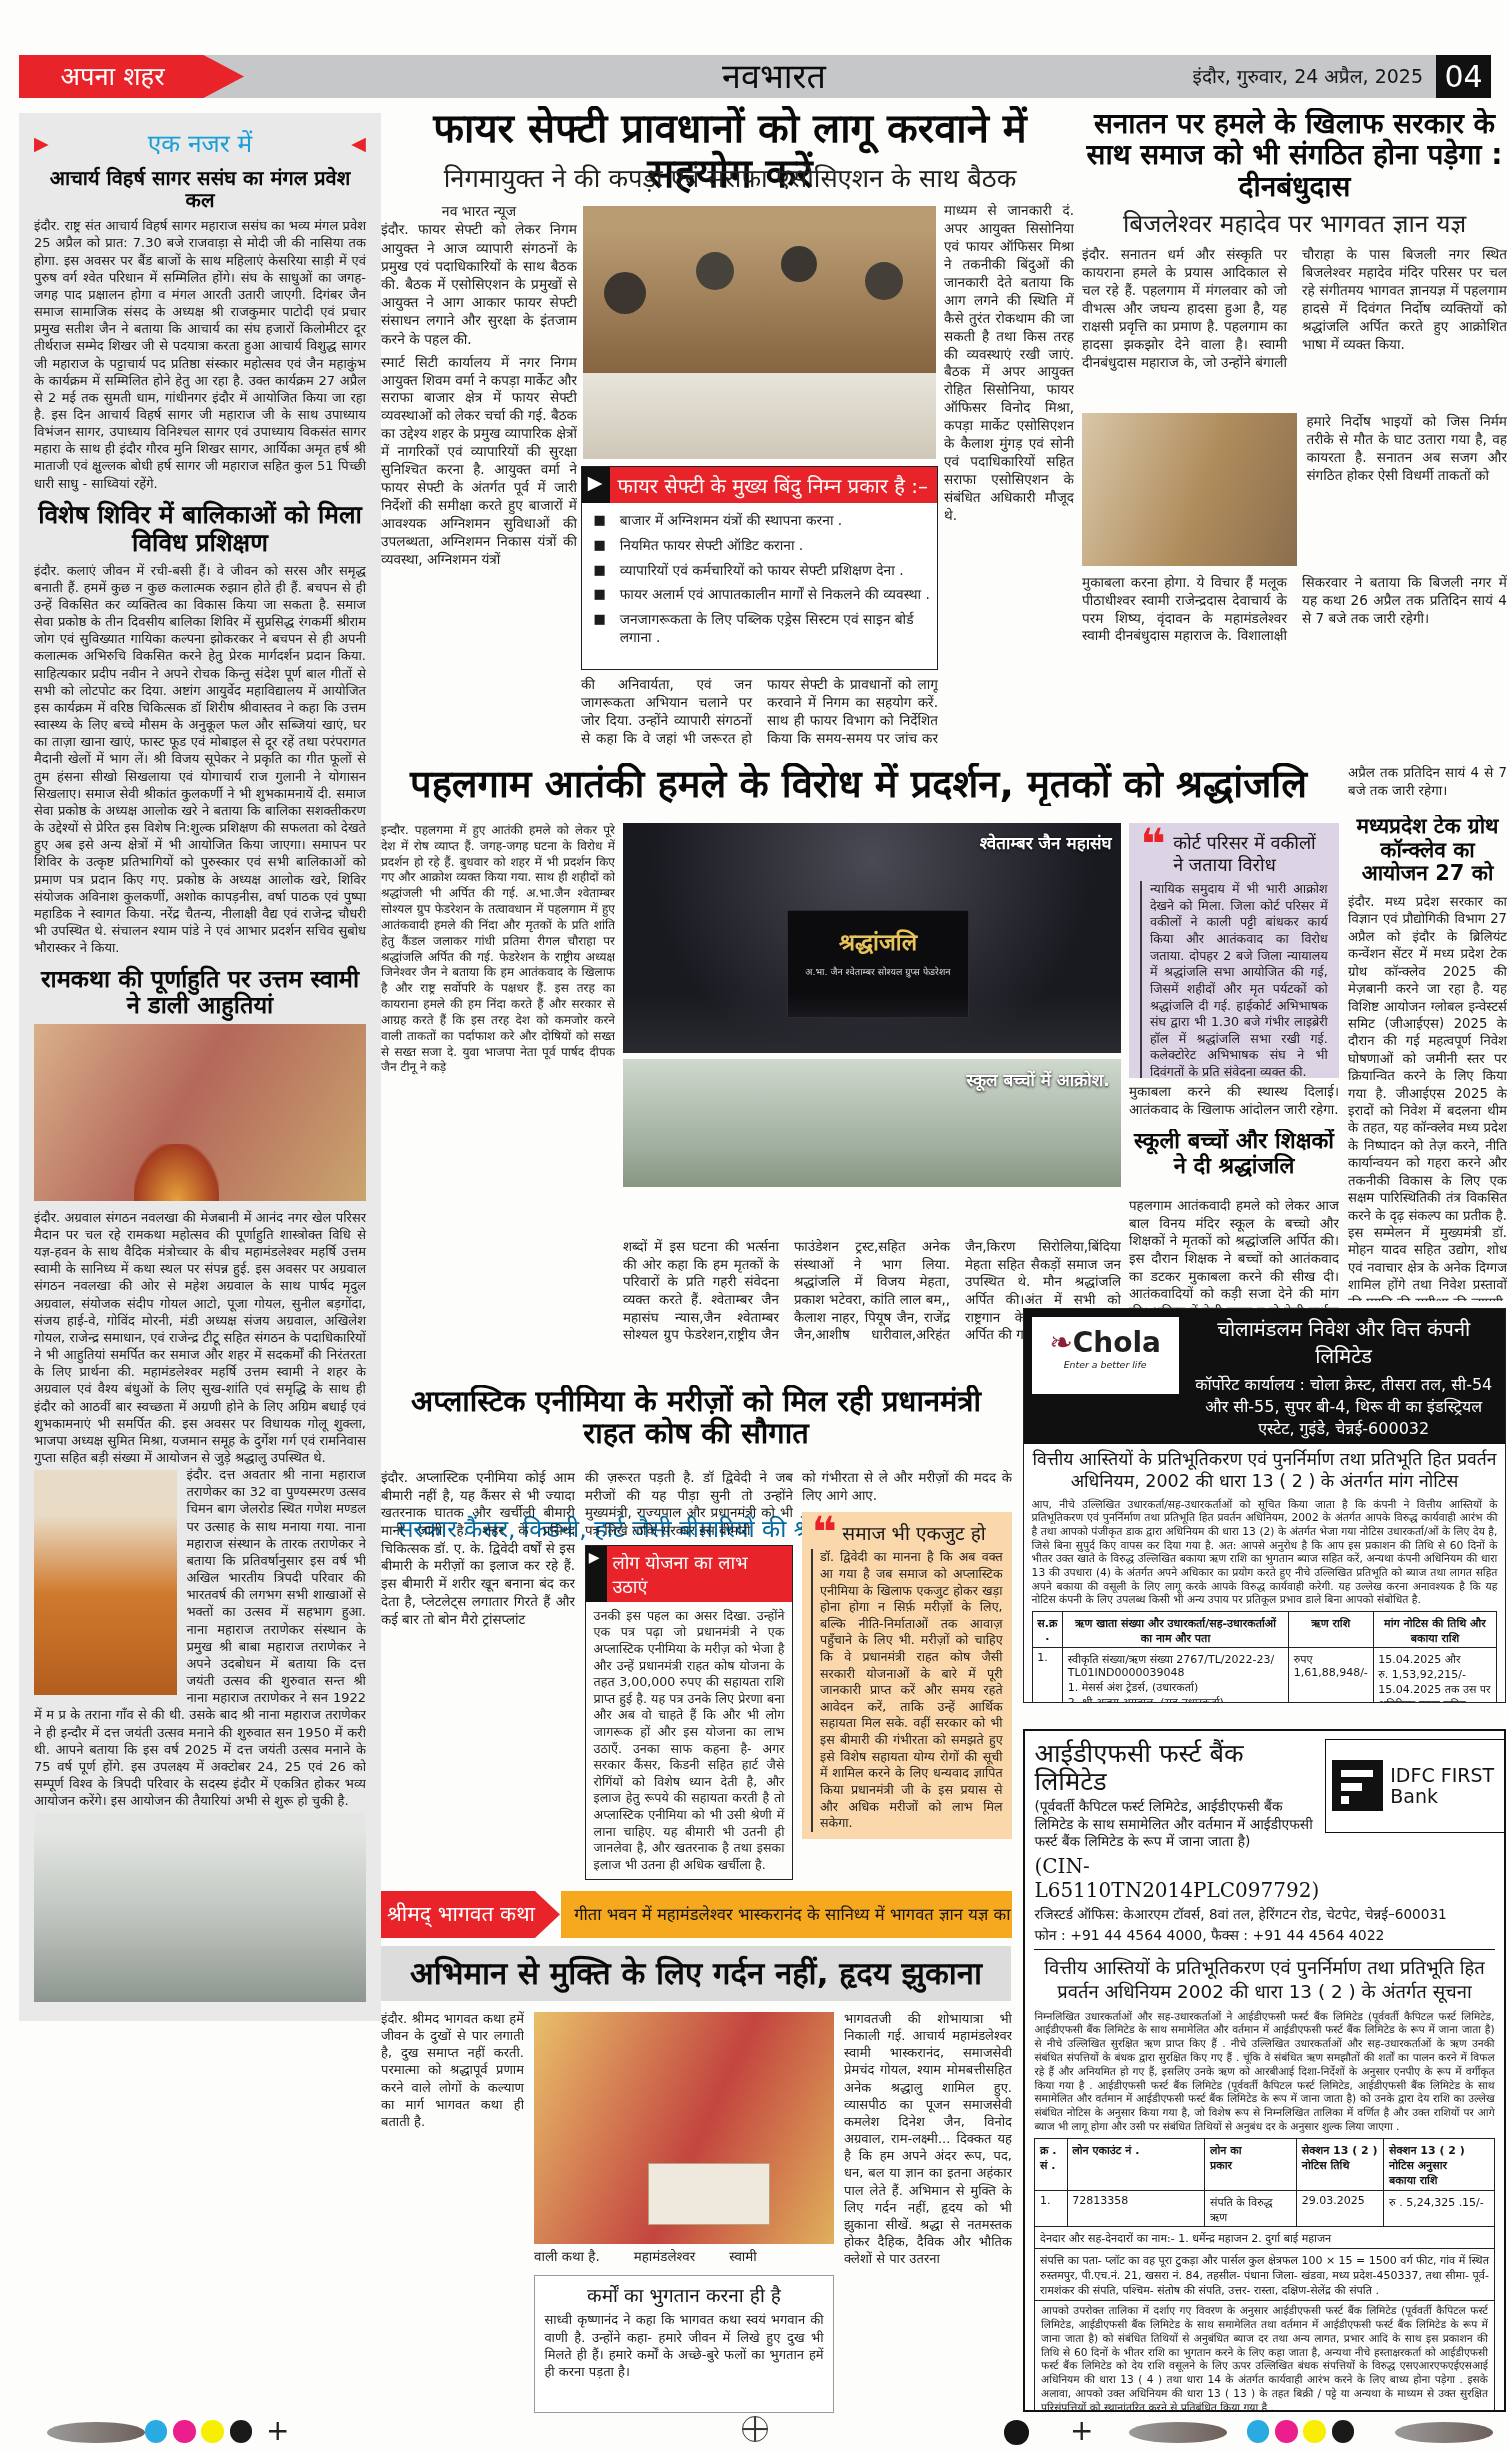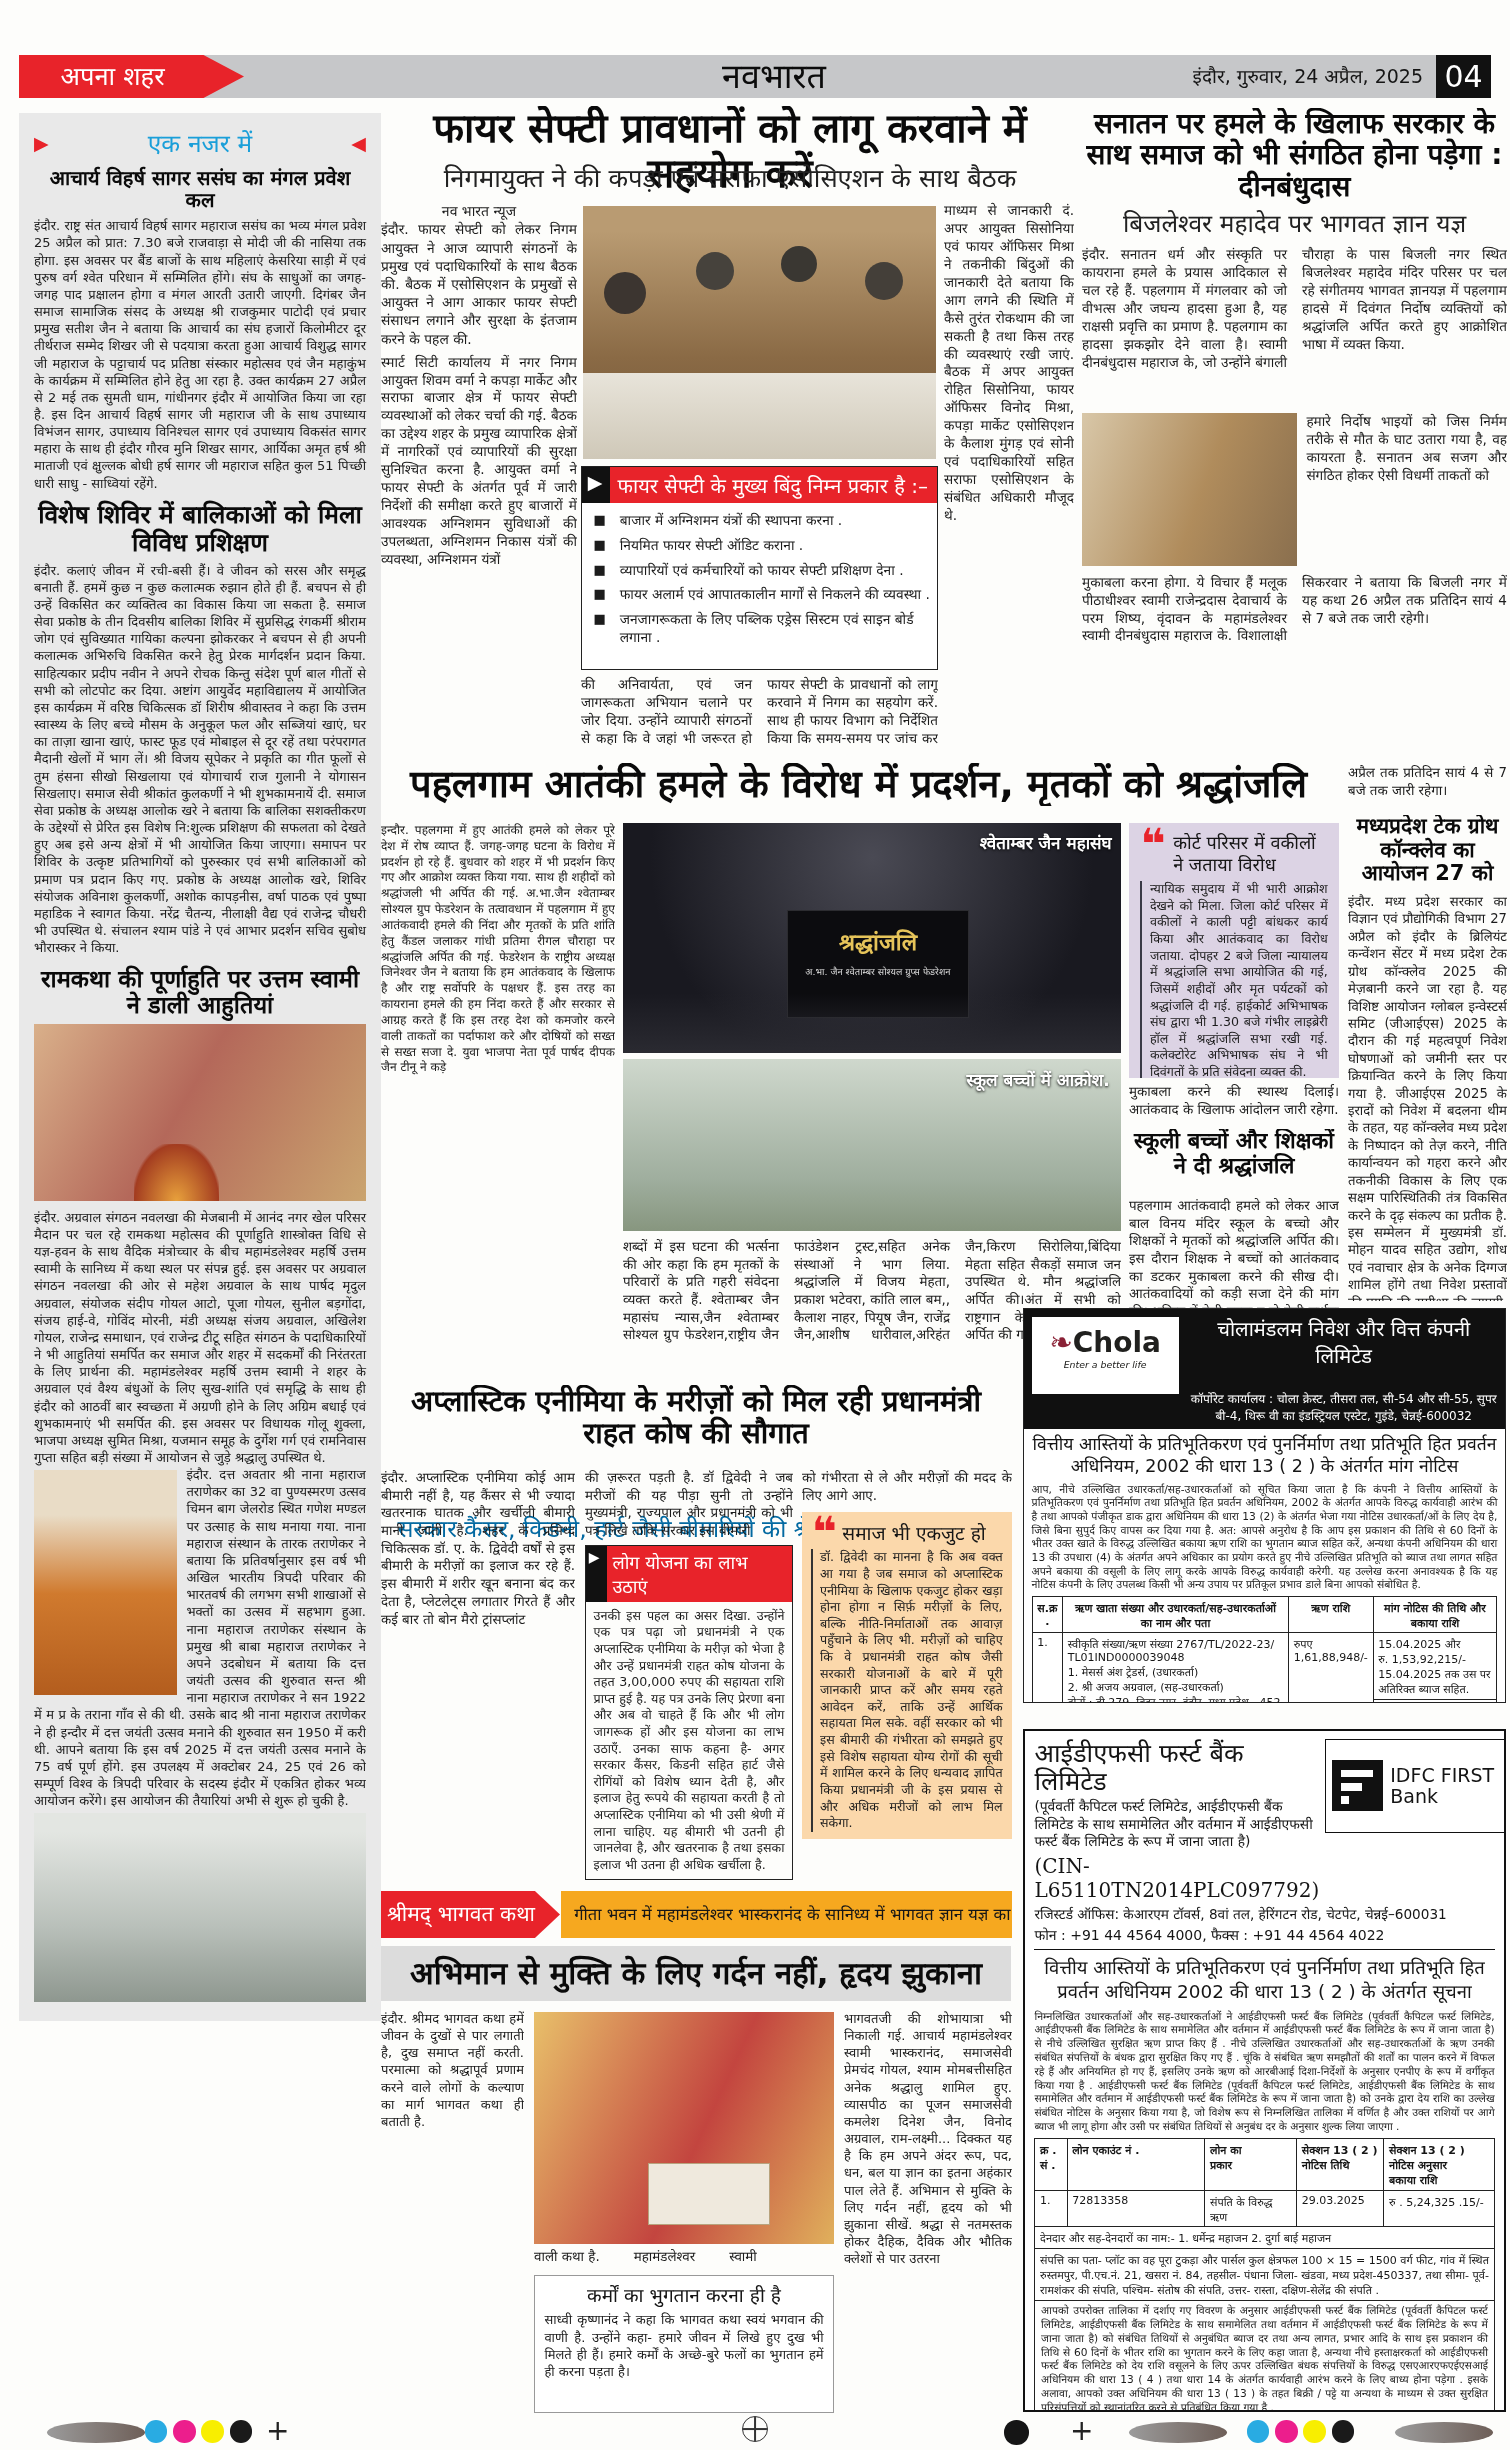--- a/index.html
+++ b/index.html
@@ -133,21 +133,21 @@
 
 <div class="photo" style="left:623px;top:823px;width:498px;height:230px;background:radial-gradient(circle at 50% 15%,#4a4a54,#191920 70%)">
   <div class="chip" style="right:9.4px;top:7.6px;font-size:17px">श्वेताम्बर जैन महासंघ</div>
   <div style="position:absolute;left:33%;top:38%;width:36%;height:46%;background:#0c0c0f;border:1.9px solid #2c2c30;text-align:center">
     <div style="color:#e6c45a;font-size:22.7px;font-weight:bold;margin-top:15px">श्रद्धांजलि</div>
     <div style="color:#ddd;font-size:9.4px;margin-top:7.6px">अ.भा. जैन श्वेताम्बर सोश्यल ग्रुप्स फेडरेशन</div>
   </div>
   <div style="position:absolute;bottom:0;width:100%;height:26%;background:linear-gradient(transparent,#2a2a31)"></div>
 </div>
 
-<div class="photo" style="left:623px;top:1059px;width:498px;height:172px;background:linear-gradient(#cfd8cd,#9fae9e 70%,#87967f)">
+<div class="photo" style="left:623px;top:1059px;width:498px;height:128px;background:linear-gradient(#cfd8cd,#9fae9e 70%,#87967f)">
   <div class="chip" style="right:11.3px;top:9.4px;font-size:17px">स्कूल बच्चों में आक्रोश.</div>
 </div>
 
 <div class="abs cols3 bd j" style="left:623px;top:1238px;width:498px;height:126px;font-size:13.4px">
   <span>शब्दों में इस घटना की भर्त्सना की ओर कहा कि हम मृतकों के परिवारों के प्रति गहरी संवेदना व्यक्त करते हैं.</span>
   <span>श्वेताम्बर जैन महासंघ न्यास,जैन श्वेताम्बर सोश्यल ग्रुप फेडरेशन,राष्ट्रीय जैन फाउंडेशन ट्रस्ट,सहित अनेक संस्थाओं ने भाग लिया. श्रद्धांजलि में विजय</span>
   <span>मेहता, प्रकाश भटेवरा, कांति लाल बम,, कैलाश नाहर, पियूष जैन, राजेंद्र जैन,आशीष धारीवाल,अरिहंत जैन,किरण सिरोलिया,बिंदिया मेहता सहित सैकड़ों समाज जन उपस्थित थे. मौन श्रद्धांजलि अर्पित की।अंत में सभी को राष्ट्रगान के साथ श्रद्धांजलि अर्पित की गई.</span>
 </div>
 
 <div class="abs" style="left:1129px;top:823px;width:210px;height:255px;background:#dcd3e4;padding:9.4px 11.3px">
@@ -220,21 +220,21 @@
   <span>दिक्कत यह है कि हम अपने अंदर रूप, पद, धन, बल या ज्ञान का इतना अहंकार पाल लेते हैं. अभिमान से मुक्ति के लिए गर्दन नहीं, हृदय को भी झुकाना सीखें. श्रद्धा से नतमस्तक होकर दैहिक, दैविक और भौतिक क्लेशों से पार उतरना</span>
 </div>
 
 <div class="abs" style="left:1023px;top:1308px;width:483px;height:395px;border:0.9px solid #222;background:#fff">
   <div style="position:relative;background:#101010;color:#fff;min-height:91px;padding:5.7px 7.6px 5.7px 166px">
     <div style="position:absolute;left:7.6px;top:7.6px;width:147px;height:77px;background:#fff;color:#20201e;text-align:center">
       <div style="font-size:28px;font-weight:bold;margin-top:9.4px"><span style="color:#8a2136">❧</span><span>Chola</span></div>
       <div style="font-size:9.4px;font-style:italic">Enter a better life</div>
     </div>
     <div class="c b" style="font-size:20px">चोलामंडलम निवेश और वित्त कंपनी लिमिटेड</div>
-    <div class="c" style="font-size:12px;margin-top:21px">कॉर्पोरेट कार्यालय : चोला क्रेस्ट, तीसरा तल, सी-54 और सी-55, सुपर बी-4, थिरू वी का इंडस्ट्रियल एस्टेट, गुइंडे, चेन्नई-600032</div>
+    <div class="c" style="font-size:16px;margin-top:4px">कॉर्पोरेट कार्यालय : चोला क्रेस्ट, तीसरा तल, सी-54 और सी-55, सुपर बी-4, थिरू वी का इंडस्ट्रियल एस्टेट, गुइंडे, चेन्नई-600032</div>
   </div>
   <div class="c b" style="font-size:17.5px;padding:4.7px 7.6px;line-height:1.25">वित्तीय आस्तियों के प्रतिभूतिकरण एवं पुनर्निर्माण तथा प्रतिभूति हित प्रवर्तन अधिनियम, 2002 की धारा 13 ( 2 ) के अंतर्गत मांग नोटिस</div>
   <div class="bd j" style="font-size:10.7px;padding:0 7.6px;line-height:1.28">आप, नीचे उल्लिखित उधारकर्ता/सह-उधारकर्ताओं को सूचित किया जाता है कि कंपनी ने वित्तीय आस्तियों के प्रतिभूतिकरण एवं पुनर्निर्माण तथा प्रतिभूति हित प्रवर्तन अधिनियम, 2002 के अंतर्गत आपके विरुद्ध कार्यवाही आरंभ की है तथा आपको पंजीकृत डाक द्वारा अधिनियम की धारा 13 (2) के अंतर्गत भेजा गया नोटिस उधारकर्ता/ओं के लिए देय है, जिसे बिना सुपुर्द किए वापस कर दिया गया है. अत: आपसे अनुरोध है कि आप इस प्रकाशन की तिथि से 60 दिनों के भीतर उक्त खाते के विरुद्ध उल्लिखित बकाया ऋण राशि का भुगतान ब्याज सहित करें, अन्यथा कंपनी अधिनियम की धारा 13 की उपधारा (4) के अंतर्गत अपने अधिकार का प्रयोग करते हुए नीचे उल्लिखित प्रतिभूति को ब्याज तथा लागत सहित अपने बकाया की वसूली के लिए लागू करके आपके विरुद्ध कार्यवाही करेगी. यह उल्लेख करना अनावश्यक है कि यह नोटिस कंपनी के लिए उपलब्ध किसी भी अन्य उपाय पर प्रतिकूल प्रभाव डाले बिना आपको संबोधित है.</div>
   <div style="padding:3.8px 7.6px">
     <table style="font-size:11px">
       <tbody>
           <tr>
         <th style="width:6%">स.क्र .</th>
         <th style="width:52%">ऋण खाता संख्या और उधारकर्ता/सह-उधारकर्ताओं का नाम और पता</th>
         <th style="width:14%">ऋण राशि</th>

